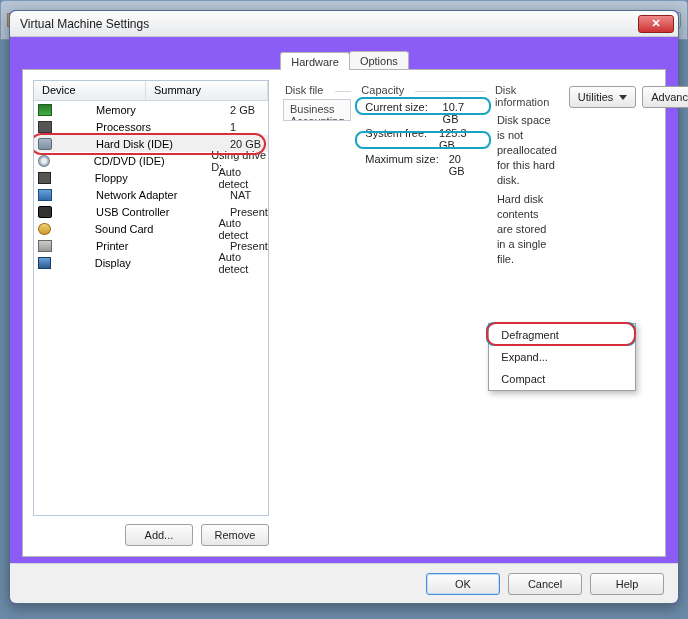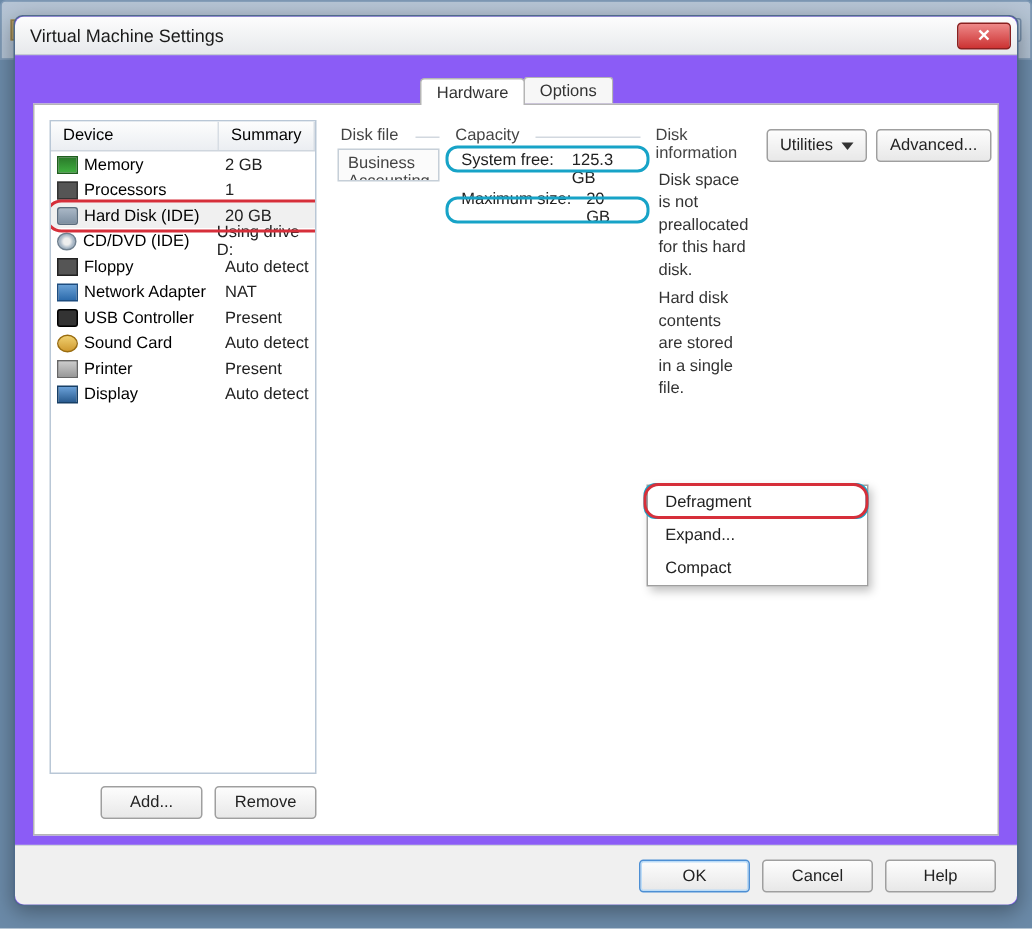--- a/index.html
+++ b/index.html
@@ -140,20 +140,21 @@
     border-right: 1px solid #d7dde4;
   }
   .col-dev { width: 112px; }
   .col-sum { flex: 1; }
   .list-body { }
   .row {
     display: flex;
     height: 17px;
     align-items: center;
     padding-left: 4px;
+    gap: 40px;
   }
   .row.sel { background: #f0f0f0; }
   .dev-icon {
     width: 14px; height: 12px;
     margin-right: 4px;
     display: inline-block;
   }
   .dev-name { width: 94px; white-space: nowrap; }
   .dev-sum { color: #222; }
   .ic-mem { background: linear-gradient(#2a7a2a, #3fae3f); border:1px solid #1e5f1e; }
@@ -395,20 +396,24 @@
           <div class="group-label">Disk file</div>
           <div class="group-line"></div>
           <div class="diskfile-box">Business Accounting (Win XP).vmdk</div>
         </div>
 
         <div class="group">
           <div class="group-label">Capacity</div>
           <div class="group-line" style="left:56px;"></div>
           <div class="cap-wrap">
             <div class="cap-row">
+              <span class="lbl">Current size:</span>
+              <span class="val">10.7 GB</span>
+            </div>
+            <div class="cap-row">
               <span class="lbl">System free:</span>
               <span class="val">125.3 GB</span>
             </div>
             <div class="cap-row">
               <span class="lbl">Maximum size:</span>
               <span class="val">20 GB</span>
             </div>
             <div class="hl-blue" style="left:-4px; top:-2px; width:136px; height:18px;"></div>
             <div class="hl-blue" style="left:-4px; top:32px; width:136px; height:18px;"></div>
           </div>

